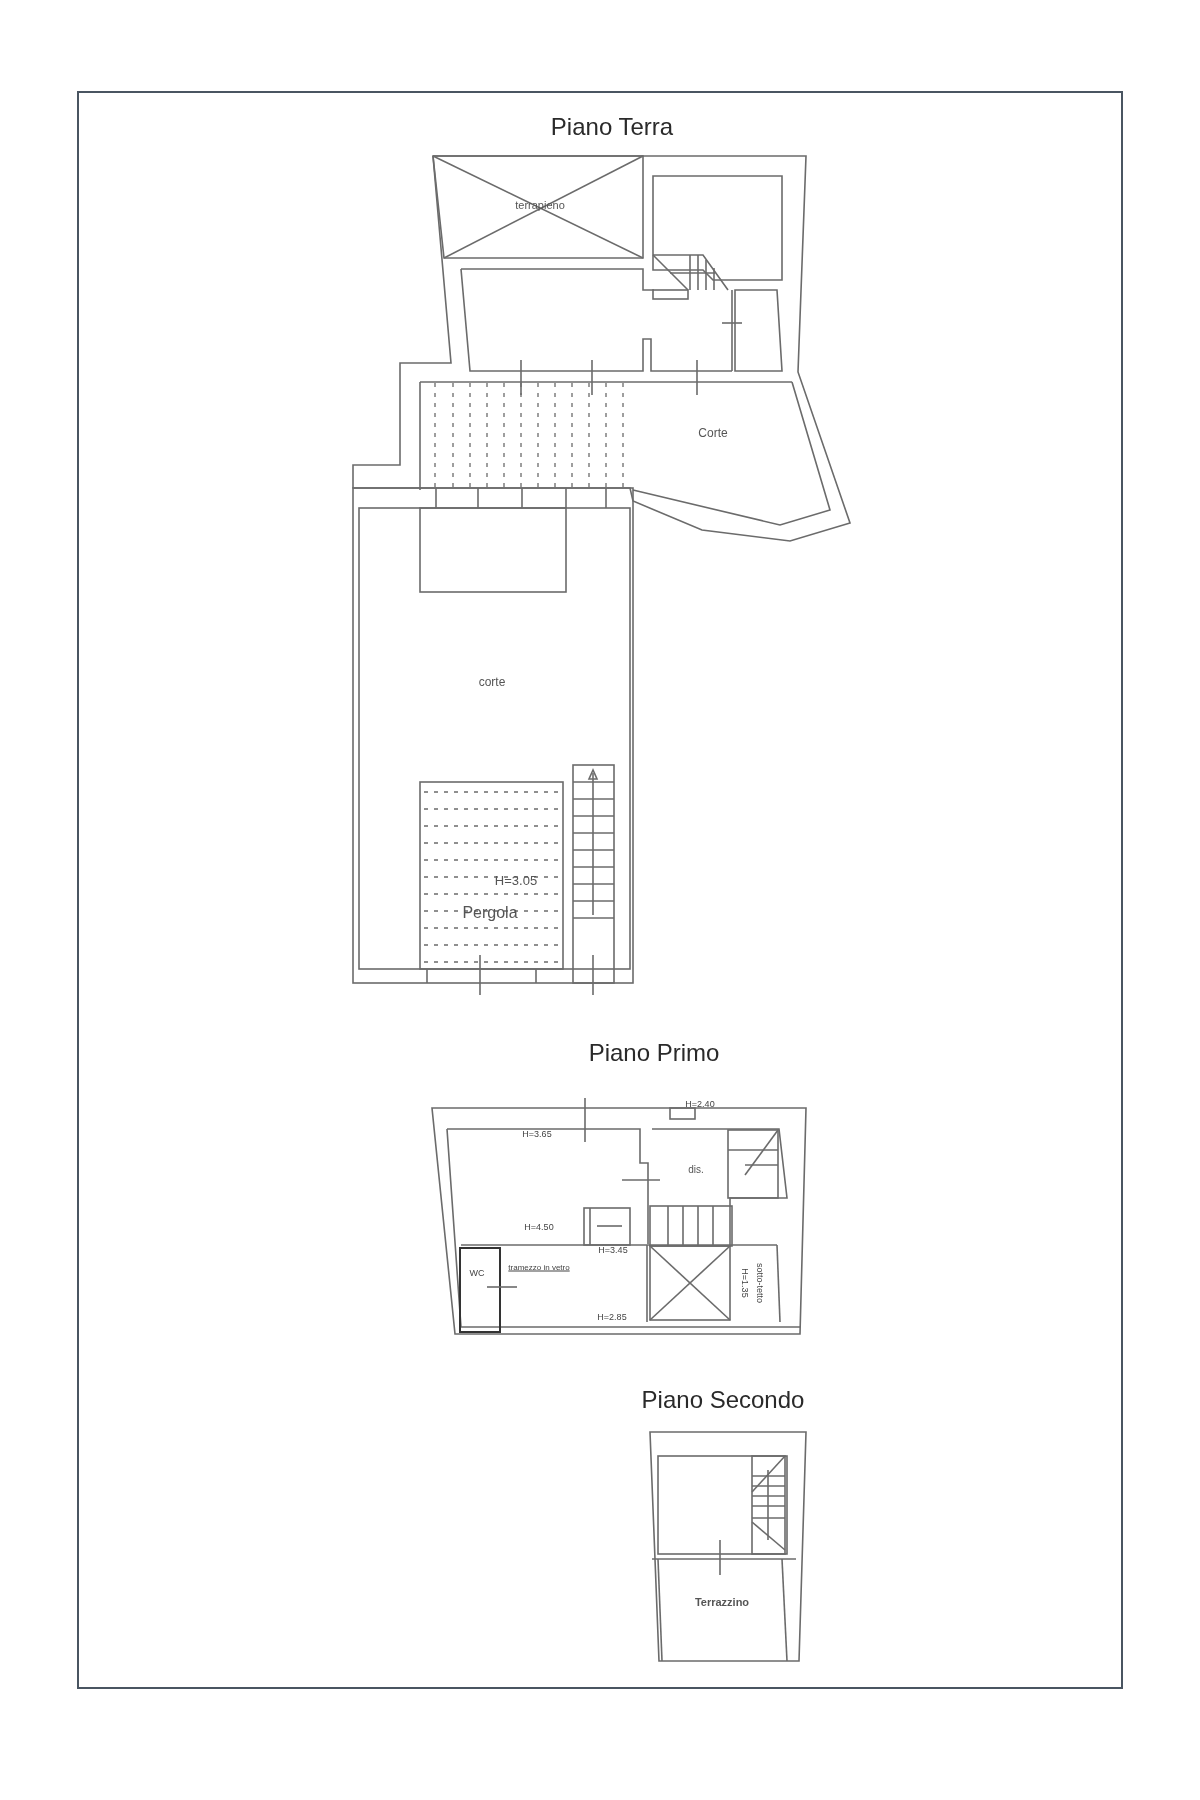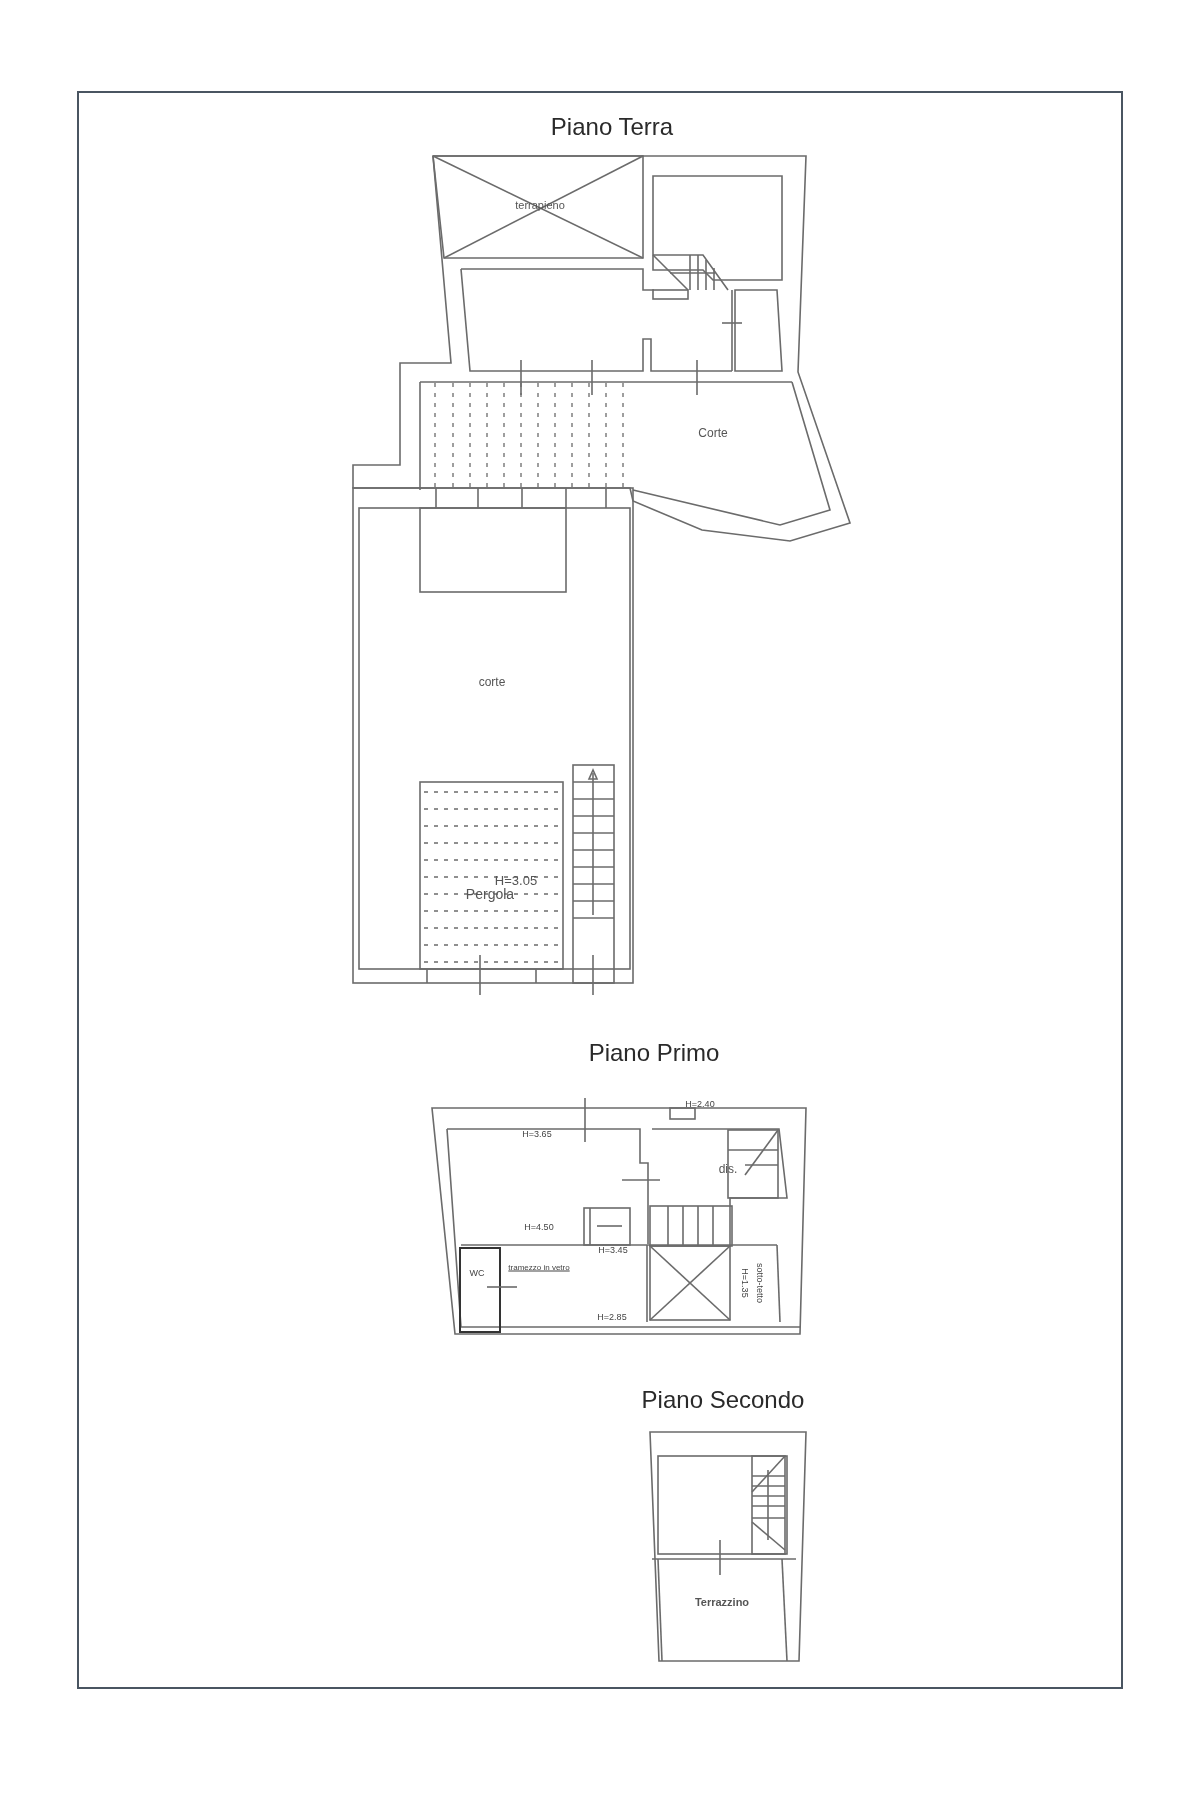--- a/index.html
+++ b/index.html
@@ -168,26 +168,26 @@
   </g>
 </svg>
 
 <div class="lbl title" style="left:612px;top:127px;">Piano Terra</div>
 <div class="lbl title" style="left:654px;top:1053px;">Piano Primo</div>
 <div class="lbl title" style="left:723px;top:1400px;text-align:right;">Piano Secondo</div>
 
 <div class="lbl room" style="left:540px;top:173px;font-size:11px;margin-top:32px;">terrapieno</div>
 <div class="lbl room" style="left:713px;top:433px;">Corte</div>
 <div class="lbl room" style="left:492px;top:682px;">corte</div>
-<div class="lbl room" style="left:490px;top:894px;font-size:14px;">Pergola</div>
+<div class="lbl room" style="left:490px;top:913px;font-size:16px;">Pergola</div>
 <div class="lbl room" style="left:516px;top:880px;font-size:13px;">H=3.05</div>
 
 <div class="lbl tiny" style="left:537px;top:1134px;">H=3.65</div>
 <div class="lbl tiny" style="left:700px;top:1104px;">H=2.40</div>
-<div class="lbl room" style="left:696px;top:1169px;font-size:12px;margin-left:32px;">dis.</div>
+<div class="lbl room" style="left:696px;top:1169px;font-size:10px;">dis.</div>
 <div class="lbl tiny" style="left:539px;top:1227px;">H=4.50</div>
 <div class="lbl tiny" style="left:613px;top:1250px;">H=3.45</div>
 <div class="lbl tiny" style="left:477px;top:1273px;">WC</div>
 <div class="lbl tiny" style="left:539px;top:1267px;font-size:8px;text-decoration:underline;">tramezzo in vetro</div>
 <div class="lbl tiny" style="left:612px;top:1317px;">H=2.85</div>
 <div class="lbl tiny" style="left:760px;top:1283px;transform:translate(-50%,-50%) rotate(90deg);">sotto-tetto</div>
 <div class="lbl tiny" style="left:745px;top:1283px;transform:translate(-50%,-50%) rotate(90deg);">H=1.35</div>
 
 <div class="lbl room" style="left:722px;top:1602px;font-size:11px;font-weight:bold;">Terrazzino</div>
 

